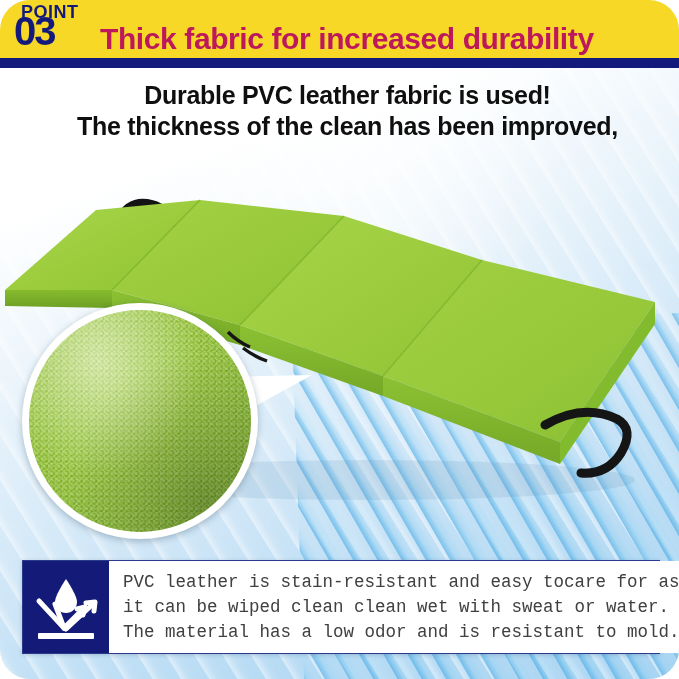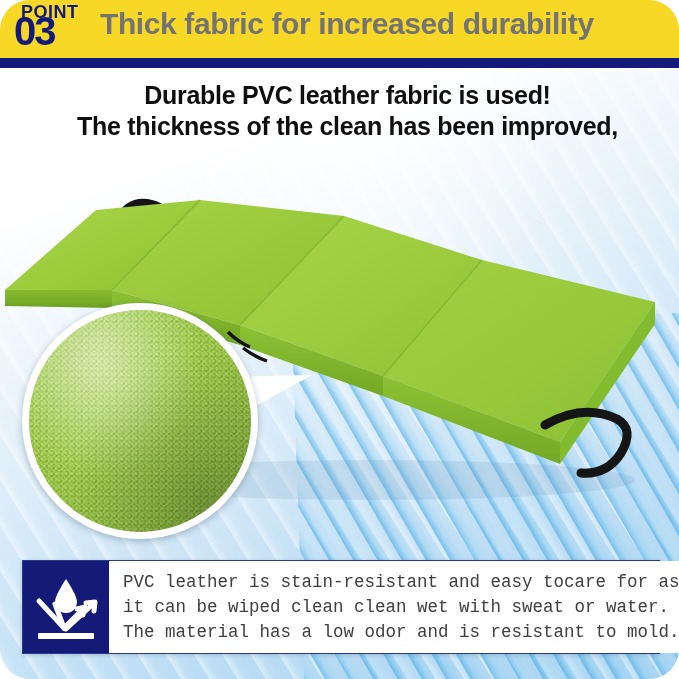--- a/index.html
+++ b/index.html
@@ -113,24 +113,24 @@
     left: 0px;
     top: 10px;
     font-size: 40px;
     font-weight: bold;
     letter-spacing: -2px;
     font-family: "Liberation Sans", sans-serif;
   }
   .banner-title {
     position: absolute;
     left: 100px;
-    top: 7px;
+    top: 22px;
     font-size: 30px;
     font-weight: bold;
-    color: #737373;
+    color: #be185d;
     white-space: nowrap;
     letter-spacing: -0.4px;
     z-index: 7;
     font-family: "Liberation Sans", sans-serif;
   }
 
   
   .headline {
     position: absolute;
     left: 0;

